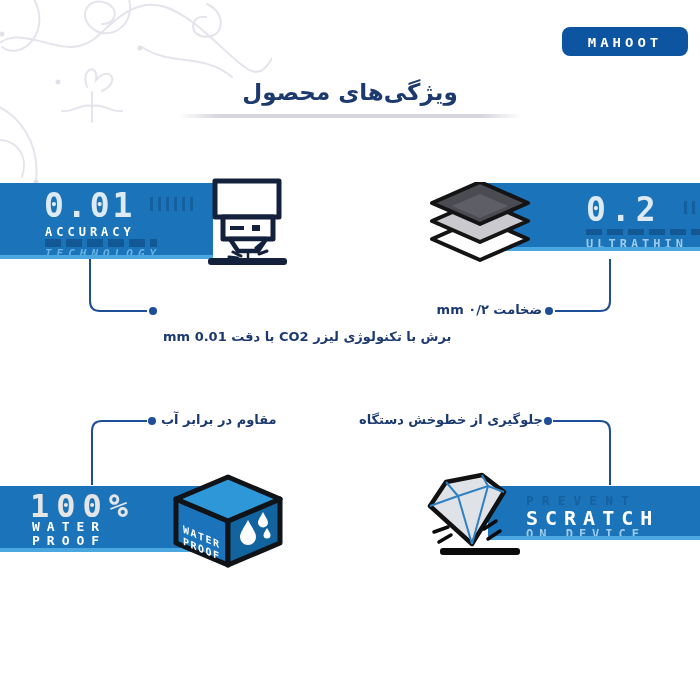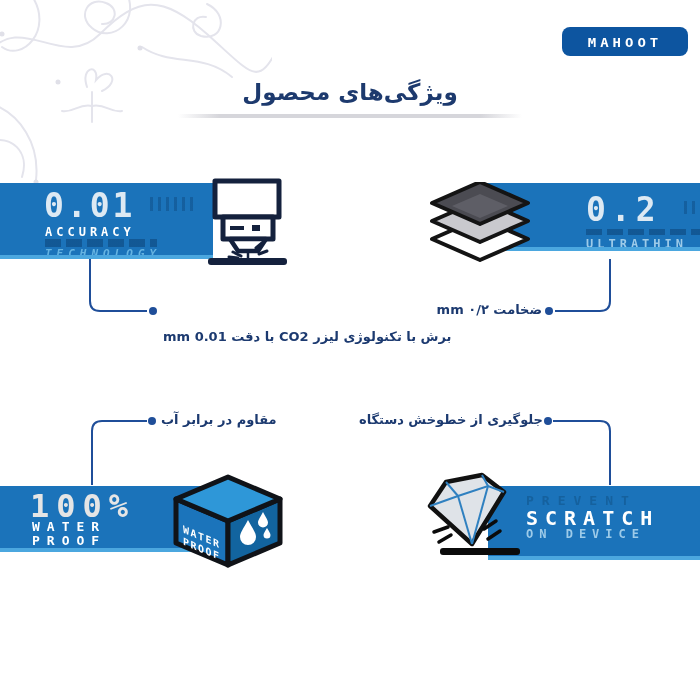--- a/index.html
+++ b/index.html
@@ -21,21 +21,21 @@
          font-weight:bold;color:#1d3a6e;z-index:2;}
   #divider{position:absolute;left:178px;top:114px;width:344px;height:4px;
            background:linear-gradient(90deg,rgba(210,210,215,0),#d6d6db 12%,#d6d6db 88%,rgba(210,210,215,0));}
 
   
   .banner{position:absolute;background:#1b73ba;z-index:1;}
   .banner .strip{position:absolute;left:0;right:0;bottom:0;height:4px;background:#4ba7df;}
   #banner-accuracy{left:0;top:183px;width:213px;height:76px;}
   #banner-ultrathin{left:484px;top:183px;width:240px;height:68px;}
   #banner-waterproof{left:0;top:486px;width:215px;height:66px;}
-  #banner-scratch{left:488px;top:486px;width:212px;height:74px;}
+  #banner-scratch{left:488px;top:486px;width:212px;height:54px;}
 
   .big-value{position:absolute;color:#dde9f3;line-height:1;}
   #accuracy-value{left:44px;top:6px;font-size:33px;letter-spacing:3px;}
   #accuracy-label{position:absolute;left:45px;top:42px;color:#ffffff;font-size:12px;letter-spacing:4px;}
   .ghost-bar{position:absolute;background:repeating-linear-gradient(90deg,rgba(11,66,118,.55) 0 16px,rgba(11,66,118,0) 16px 21px);}
   #accuracy-ghost{left:45px;top:56px;width:112px;height:8px;}
   #accuracy-sublabel{position:absolute;left:45px;top:64px;color:#66b4e2;font-size:11px;letter-spacing:5px;font-style:italic;}
   .ghost-ticks{position:absolute;background:repeating-linear-gradient(90deg,rgba(11,66,118,.40) 0 3px,rgba(11,66,118,0) 3px 8px);}
   #accuracy-ticks{left:150px;top:14px;width:44px;height:14px;}
 

